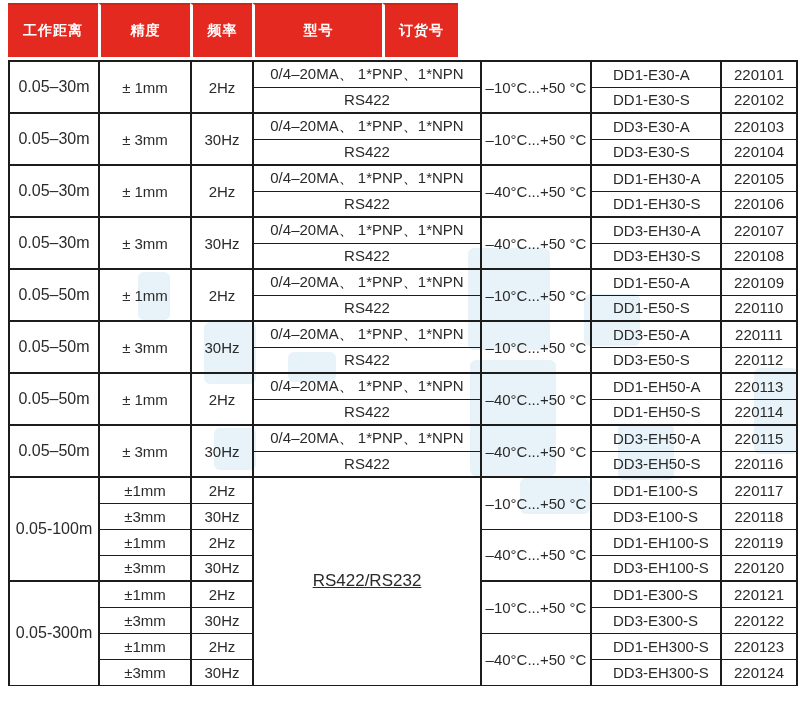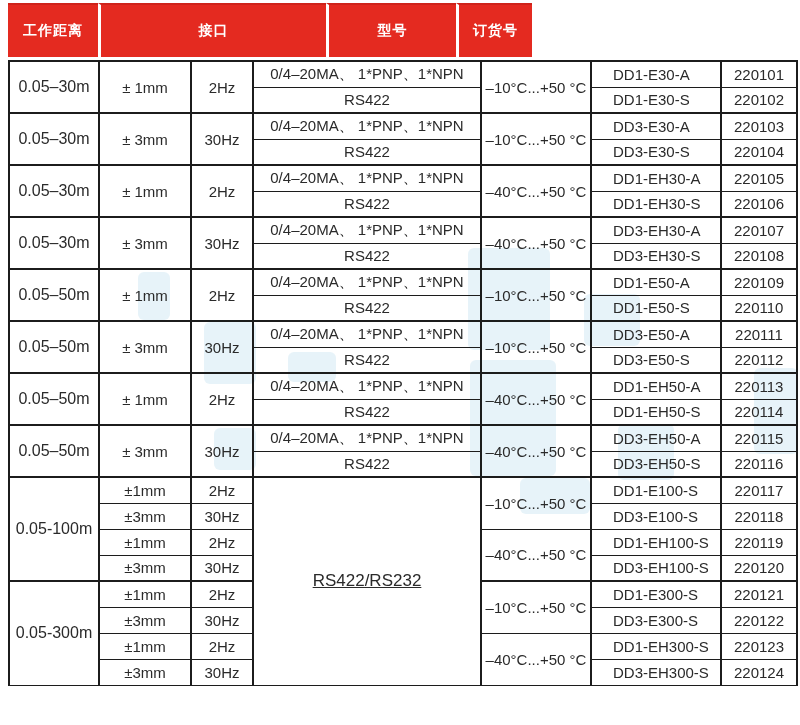--- a/index.html
+++ b/index.html
@@ -54,21 +54,22 @@
     <div class="wm" style="left:468px;top:248px;width:82px;height:102px;"></div>
     <div class="wm" style="left:470px;top:360px;width:86px;height:116px;"></div>
     <div class="wm" style="left:584px;top:294px;width:56px;height:52px;"></div>
     <div class="wm" style="left:754px;top:368px;width:44px;height:86px;"></div>
     <div class="wm" style="left:520px;top:478px;width:70px;height:36px;"></div>
     <div class="wm" style="left:618px;top:424px;width:56px;height:56px;"></div>
   </div>
 
   <div class="hdr">
     <div class="hdr-cell" style="width:90px">工作距离</div>
-    <div class="hdr-cell" style="width:228px">接口</div>
+    <div class="hdr-cell" style="width:92px">精度</div>
+    <div class="hdr-cell" style="width:62px">频率</div>
     <div class="hdr-cell" style="width:130px">型号</div>
     <div class="hdr-cell" style="width:76px">订货号</div>
   </div>
 
   <table class="spec">
     <colgroup>
       <col style="width:90px">
         <col style="width:92px">
         <col style="width:62px">
       <col style="width:228px">

